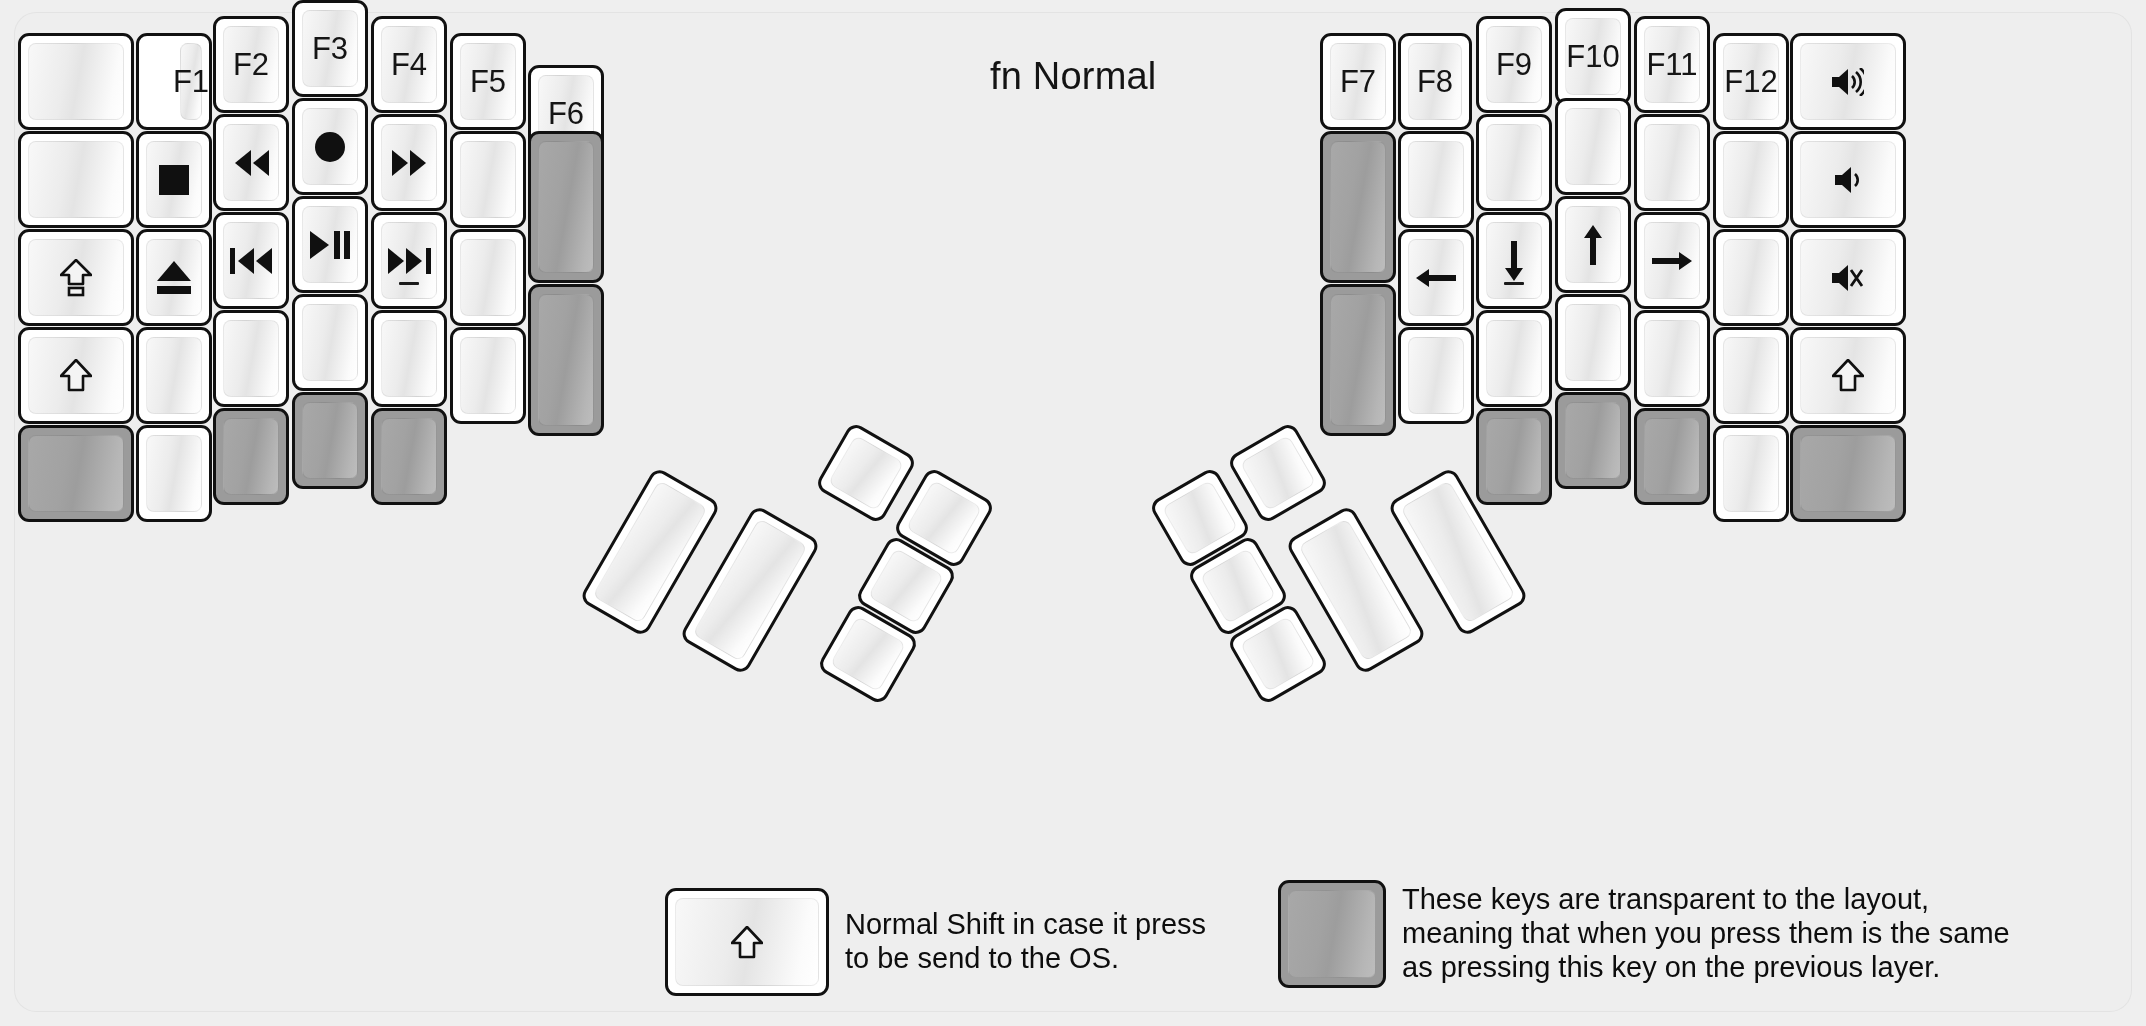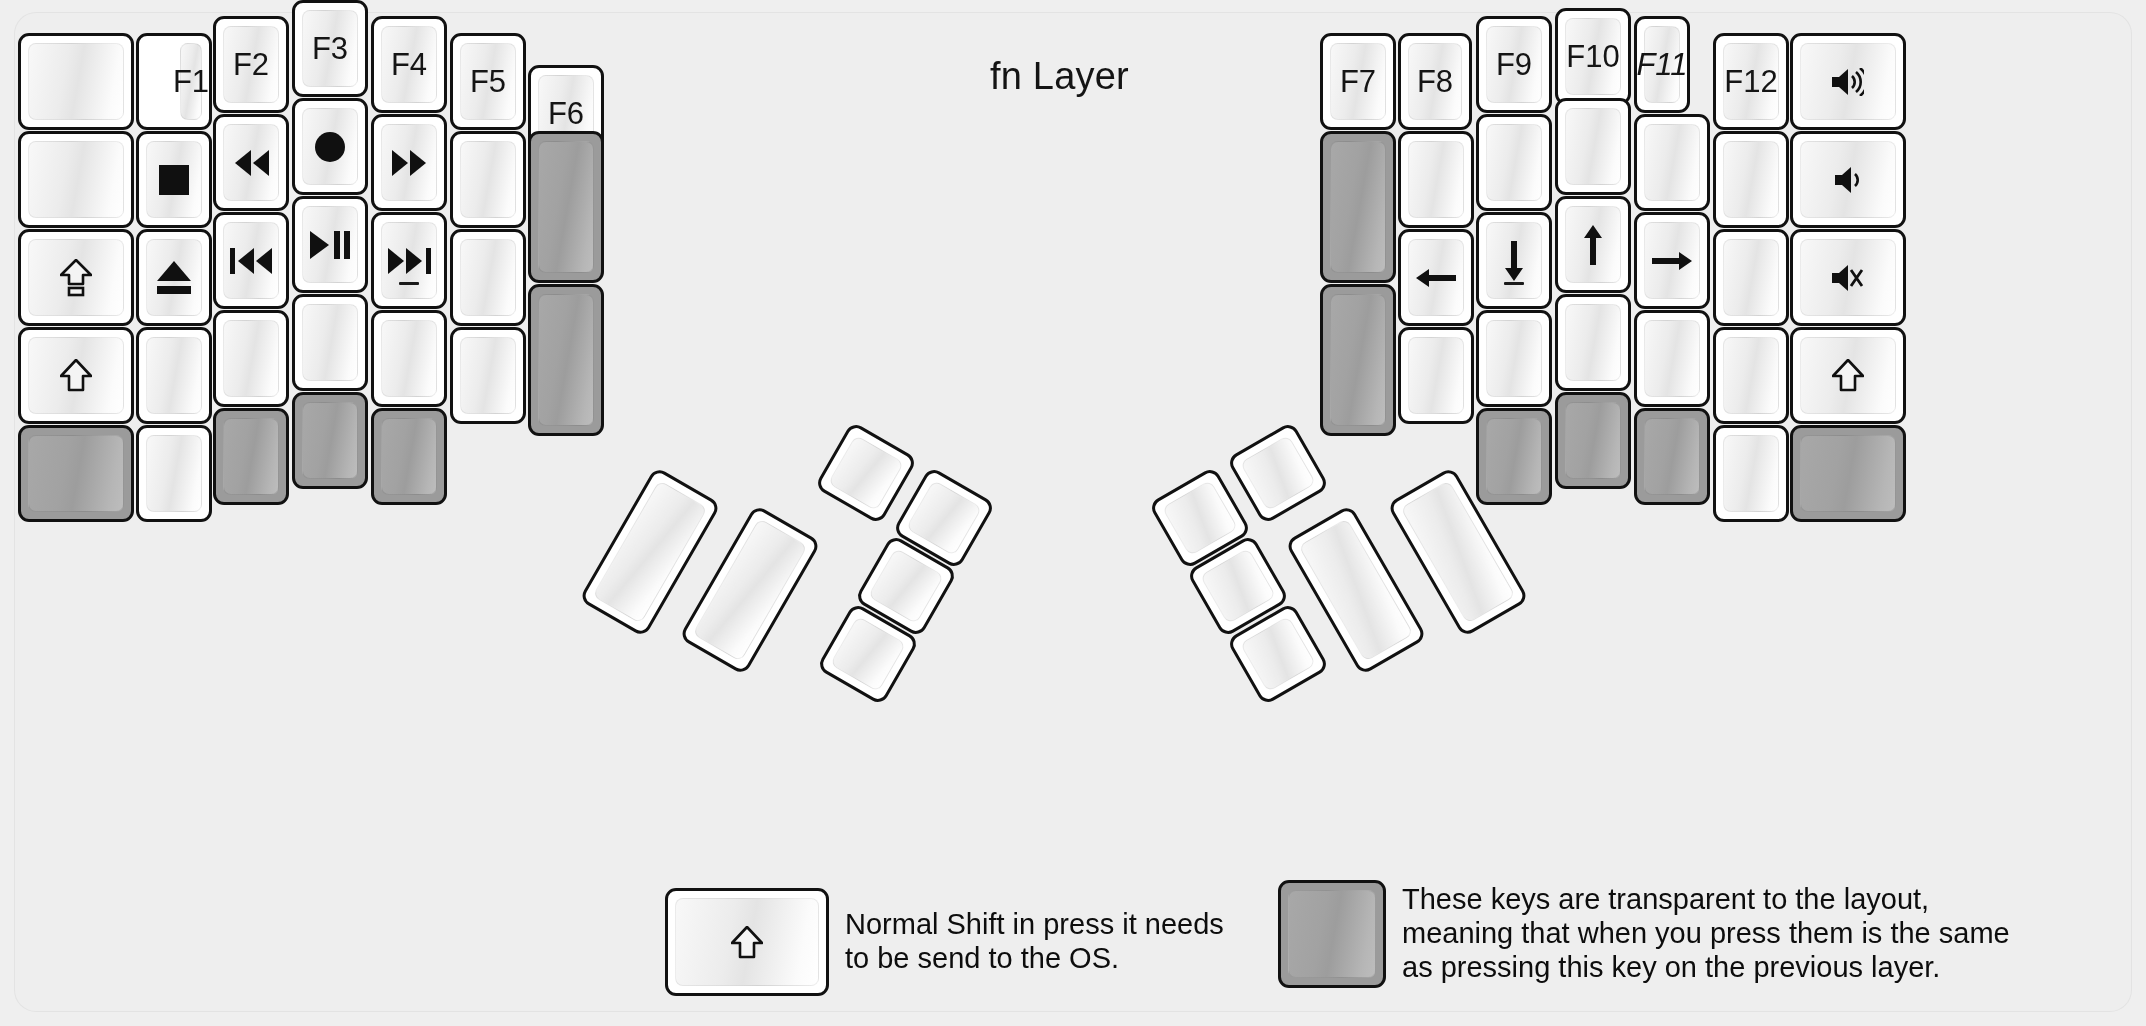--- a/index.html
+++ b/index.html
@@ -113,21 +113,21 @@
   }
 
   svg{display:block;}
 </style>
 </head>
 <body>
 
 <div id="stage">
   <div id="plate"></div>
 
-  <div id="title">fn Layer</div>
+  <div id="title">fn Normal</div>
 
   <div id="keys">
       <div class="key" style="left: 18px; top: 33px; width: 116px; height: 97px;">
         <div class="cap"></div>
       </div>
       <div class="key" style="left: 18px; top: 131px; width: 116px; height: 97px;">
         <div class="cap"></div>
       </div>
       <div class="key" style="left: 18px; top: 229px; width: 116px; height: 97px;">
         <div class="cap">
@@ -373,21 +373,21 @@
             </svg>
           </span>
         </div>
       </div>
       <div class="key" style="left: 1555px; top: 294px; width: 76px; height: 97px;">
         <div class="cap"></div>
       </div>
       <div class="key trans" style="left: 1555px; top: 392px; width: 76px; height: 97px;">
         <div class="cap"></div>
       </div>
-      <div class="key" style="left: 1634px; top: 16px; width: 56px; height: 97px; font-style: italic;">
+      <div class="key" style="left: 1634px; top: 16px; width: 76px; height: 97px;">
         <div class="cap">
           <span class="lbl fkey">F11</span>
         </div>
       </div>
       <div class="key" style="left: 1634px; top: 114px; width: 76px; height: 97px;">
         <div class="cap"></div>
       </div>
       <div class="key" style="left: 1634px; top: 212px; width: 76px; height: 97px;">
         <div class="cap">
           <span class="lbl glyph">
@@ -506,21 +506,21 @@
       <div class="leg" style="left: 665px; top: 888px;">
         <div class="legkey" style="width: 164px; height: 108px;">
           <div class="cap">
             <span>
               <svg width="32" height="33" viewBox="0 0 32 33" fill="#101010">
                 <path d="M16 1 L31 17 L23 17 L23 31 L9 31 L9 17 L1 17 Z" fill="#f4f4f4" stroke="#101010" stroke-width="2.6" stroke-linejoin="round"></path>
               </svg>
             </span>
           </div>
         </div>
-        <div class="legtext">Normal Shift in press it needs
+        <div class="legtext">Normal Shift in case it press
 to be send to the OS.</div>
       </div>
       <div class="leg" style="left: 1278px; top: 880px;">
         <div class="legkey trans" style="width: 108px; height: 108px;">
           <div class="cap"></div>
         </div>
         <div class="legtext">These keys are transparent to the layout,
 meaning that when you press them is the same
 as pressing this key on the previous layer.</div>
       </div>

